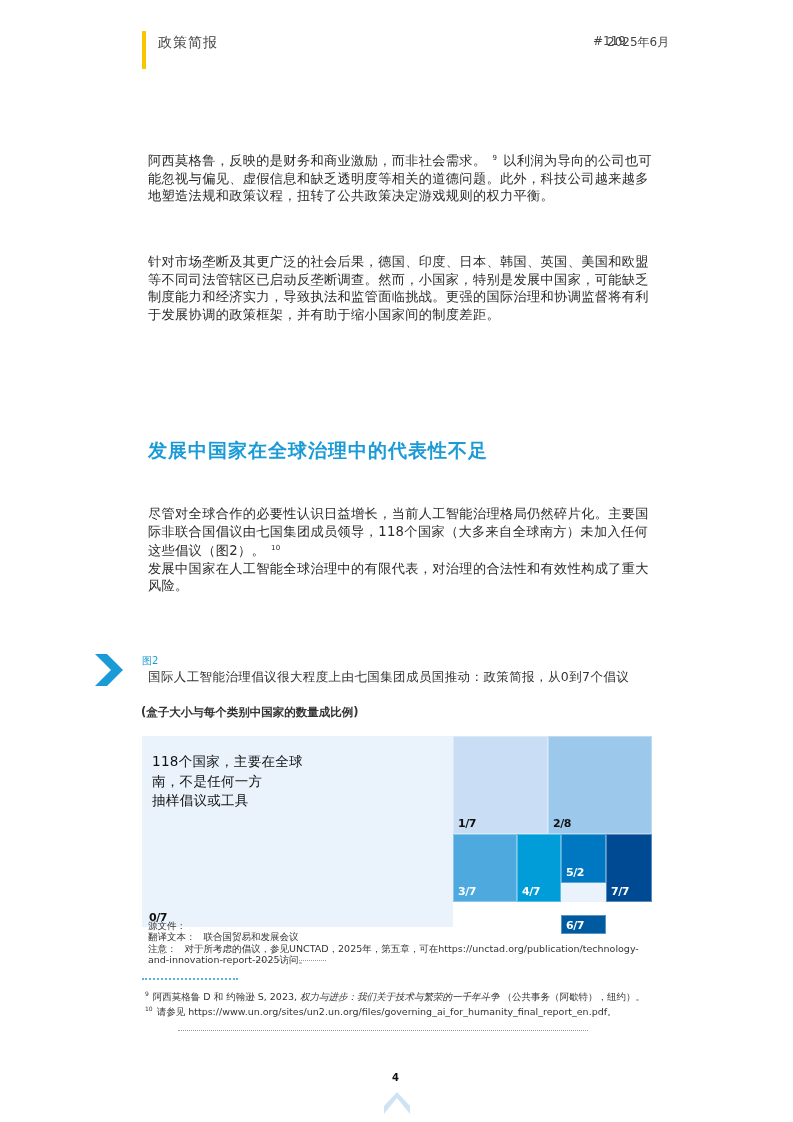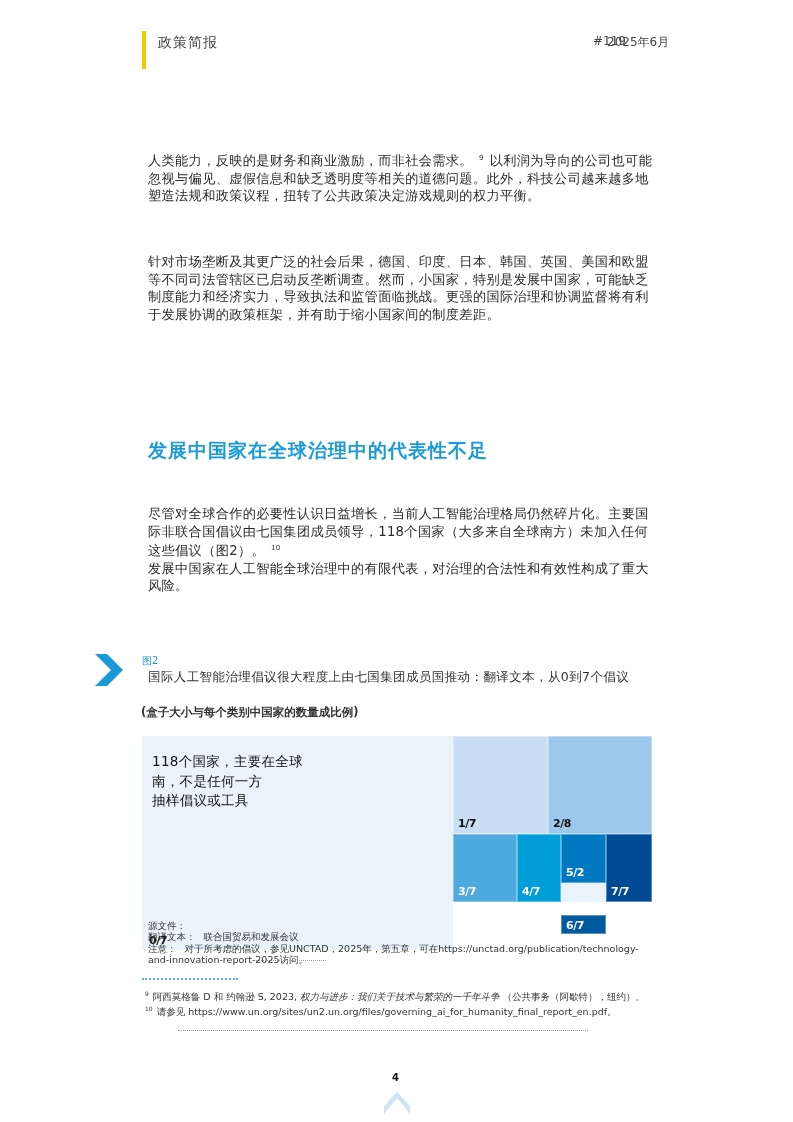--- a/index.html
+++ b/index.html
@@ -46,41 +46,41 @@
 <body>
 
 <div class="header-bar"></div>
 <div class="header-title">政策简报</div>
 <div class="header-issue">
   <span>#119</span>
   <span class="date">2025年6月</span>
 </div>
 
 <p class="para p1">
-  <span>人类能力，反映的是财务和商业激励，而非社会需求。</span><span class="sup">9</span><span>以利润为导向的公司也可能忽视与偏见、虚假信息和缺乏透明度等相关的道德问题。此外，科技公司越来越多地塑造法规和政策议程，扭转了公共政策决定游戏规则的权力平衡。</span>
+  <span>阿西莫格鲁，反映的是财务和商业激励，而非社会需求。</span><span class="sup">9</span><span>以利润为导向的公司也可能忽视与偏见、虚假信息和缺乏透明度等相关的道德问题。此外，科技公司越来越多地塑造法规和政策议程，扭转了公共政策决定游戏规则的权力平衡。</span>
 </p>
 
 <p class="para p2">针对市场垄断及其更广泛的社会后果，德国、印度、日本、韩国、英国、美国和欧盟等不同司法管辖区已启动反垄断调查。然而，小国家，特别是发展中国家，可能缺乏制度能力和经济实力，导致执法和监管面临挑战。更强的国际治理和协调监督将有利于发展协调的政策框架，并有助于缩小国家间的制度差距。</p>
 
 <h2 class="section-heading">发展中国家在全球治理中的代表性不足</h2>
 
 <p class="para p3">
   <span>尽管对全球合作的必要性认识日益增长，当前人工智能治理格局仍然碎片化。主要国际非联合国倡议由七国集团成员领导，118个国家（大多来自全球南方）未加入任何这些倡议（图2）。</span><span class="sup">10</span><br>
   <span>发展中国家在人工智能全球治理中的有限代表，对治理的合法性和有效性构成了重大风险。</span>
 </p>
 
 <svg class="fig-chevron" viewBox="0 0 28 32">
   <polygon points="0,0 12,0 28,16 12,32 0,32 16,16" fill="#1a9bd7"></polygon>
 </svg>
 <div class="fig-label">图2</div>
-<div class="fig-title">国际人工智能治理倡议很大程度上由七国集团成员国推动：翻译文本，从0到7个倡议</div>
+<div class="fig-title">国际人工智能治理倡议很大程度上由七国集团成员国推动：政策简报，从0到7个倡议</div>
 <div class="fig-subtitle">(盒子大小与每个类别中国家的数量成比例)</div>
 
 <div class="treemap">
-  <div class="tm-box" style="left:0;top:0;width:311px;height:214px;background:#eaf3fc;border:none;">
+  <div class="tm-box" style="left:0;top:0;width:311px;height:191px;background:#eaf3fc;border:none;">
     <div class="tm-main-text">118个国家，主要在全球
 南，不是任何一方
 抽样倡议或工具</div>
     <span class="tm-label" style="color:#111;left:7px;">0/7</span>
   </div>
   <div class="tm-box" style="left:311px;top:0;width:95px;height:98px;background:#c9def5;">
     <span class="tm-label" style="color:#111;">1/7</span>
   </div>
   <div class="tm-box" style="left:406px;top:0;width:104px;height:98px;background:#9cc8ec;">
     <span class="tm-label" style="color:#111;">2/8</span>

